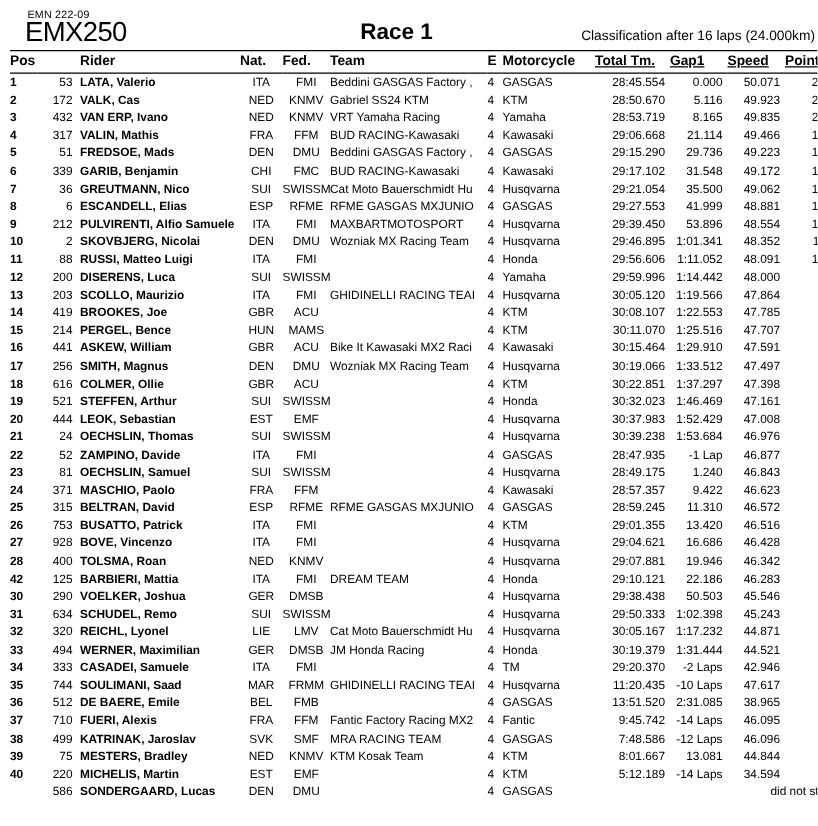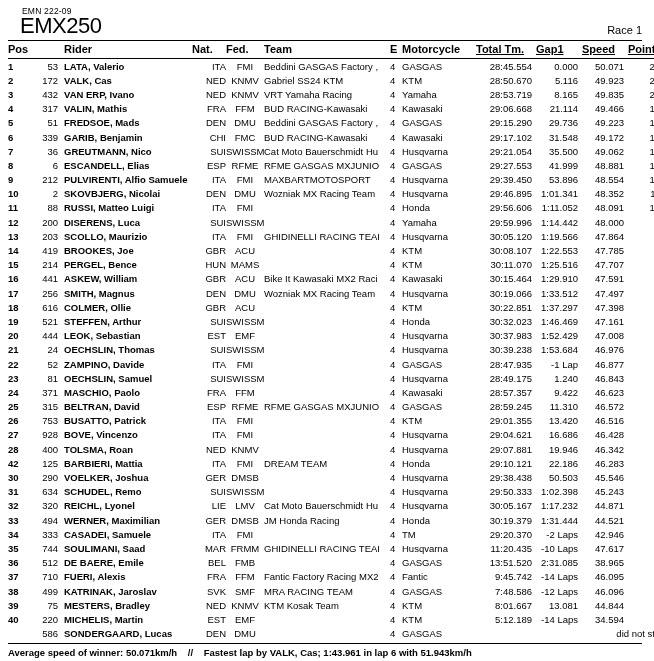--- a/index.html
+++ b/index.html
@@ -12,21 +12,21 @@
     height: 661px;
     font-family: "Liberation Sans", sans-serif;
     color: #000000;
     overflow: hidden;
   }
   .sheet {
     position: relative;
     width: 654px;
     height: 661px;
     box-sizing: border-box;
-    padding: 6px 12px 0 8px;
+    padding: 6px 0 0 8px;
   }
   .evt-code {
     font-size: 8.5px;
     letter-spacing: 0.2px;
     margin-left: 14px;
     margin-bottom: 0px;
   }
   .header-row {
     display: flex;
     align-items: flex-end;
@@ -34,22 +34,22 @@
     margin-top: -1px;
   }
   .title {
     font-size: 22px;
     font-weight: normal;
     letter-spacing: -0.5px;
     line-height: 1;
     margin-left: 12px;
   }
   .race-name {
-    font-size: 11px;
-    font-weight: normal;
+    font-size: 18px;
+    font-weight: bold;
     margin-left: 68px;
     margin-bottom: 1px;
   }
   .classification {
     font-size: 11px;
     margin-bottom: 2px;
     margin-right: 2px;
   }
   .hdr-line {
     border-bottom: 1.4px solid #000;
@@ -71,21 +71,21 @@
   }
   table.results td {
     padding: 1.6px 0;
     white-space: nowrap;
     overflow: hidden;
     vertical-align: bottom;
   }
   .c-pos    { width: 22px; text-align: left; font-weight: bold; }
   .c-num    { width: 28px; text-align: right; padding-right: 6px !important; }
   .c-rider  { width: 128px; text-align: left; }
-  .c-nat    { width: 34px; text-align: right; }
+  .c-nat    { width: 34px; text-align: center; }
   .c-fed    { width: 38px; text-align: center; }
   .c-team   { width: 126px; text-align: left; }
   .c-e      { width: 12px; text-align: left; }
   .c-moto   { width: 74px; text-align: left; }
   .c-time   { width: 56px; text-align: right; padding-right: 4px !important; }
   .c-gap    { width: 42px; text-align: right; padding-right: 4px !important; }
   .c-speed  { width: 42px; text-align: right; padding-right: 4px !important; }
   .c-points { width: 32px; text-align: right; padding-right: 6px !important; }
 
   th.c-num { text-align: left; padding-left: 0 !important; }
@@ -111,20 +111,21 @@
 </head>
 <body>
 
 <div class="sheet">
 
   <div class="evt-code">EMN 222-09</div>
 
   <div class="header-row">
     <div class="title">EMX250</div>
     <div class="race-name">Race 1</div>
+    <div class="classification">Classification after 16 laps (24.000km)</div>
   </div>
 
   <div class="hdr-line"></div>
 
   <table class="results">
     <thead>
       <tr>
         <th class="c-pos">Pos</th>
         <th class="c-num"></th>
         <th class="c-rider">Rider</th>
@@ -707,19 +708,14 @@
           <td class="c-nat">DEN</td>
           <td class="c-fed">DMU</td>
           <td class="c-team"></td>
           <td class="c-e">4</td>
           <td class="c-moto">GASGAS</td>
           <td class="dns-note" colspan="4">did not start</td>
         </tr>
       </tbody>
   </table>
 
-  <div class="footer">
-    <span>Average speed of winner: 50.071km/h</span>
-    <span class="sep">//</span>
-    <span>Fastest lap by VALK, Cas; 1:43.961 in lap 6 with 51.943km/h</span>
-  </div>
 
 </div>
 
 </body></html>

